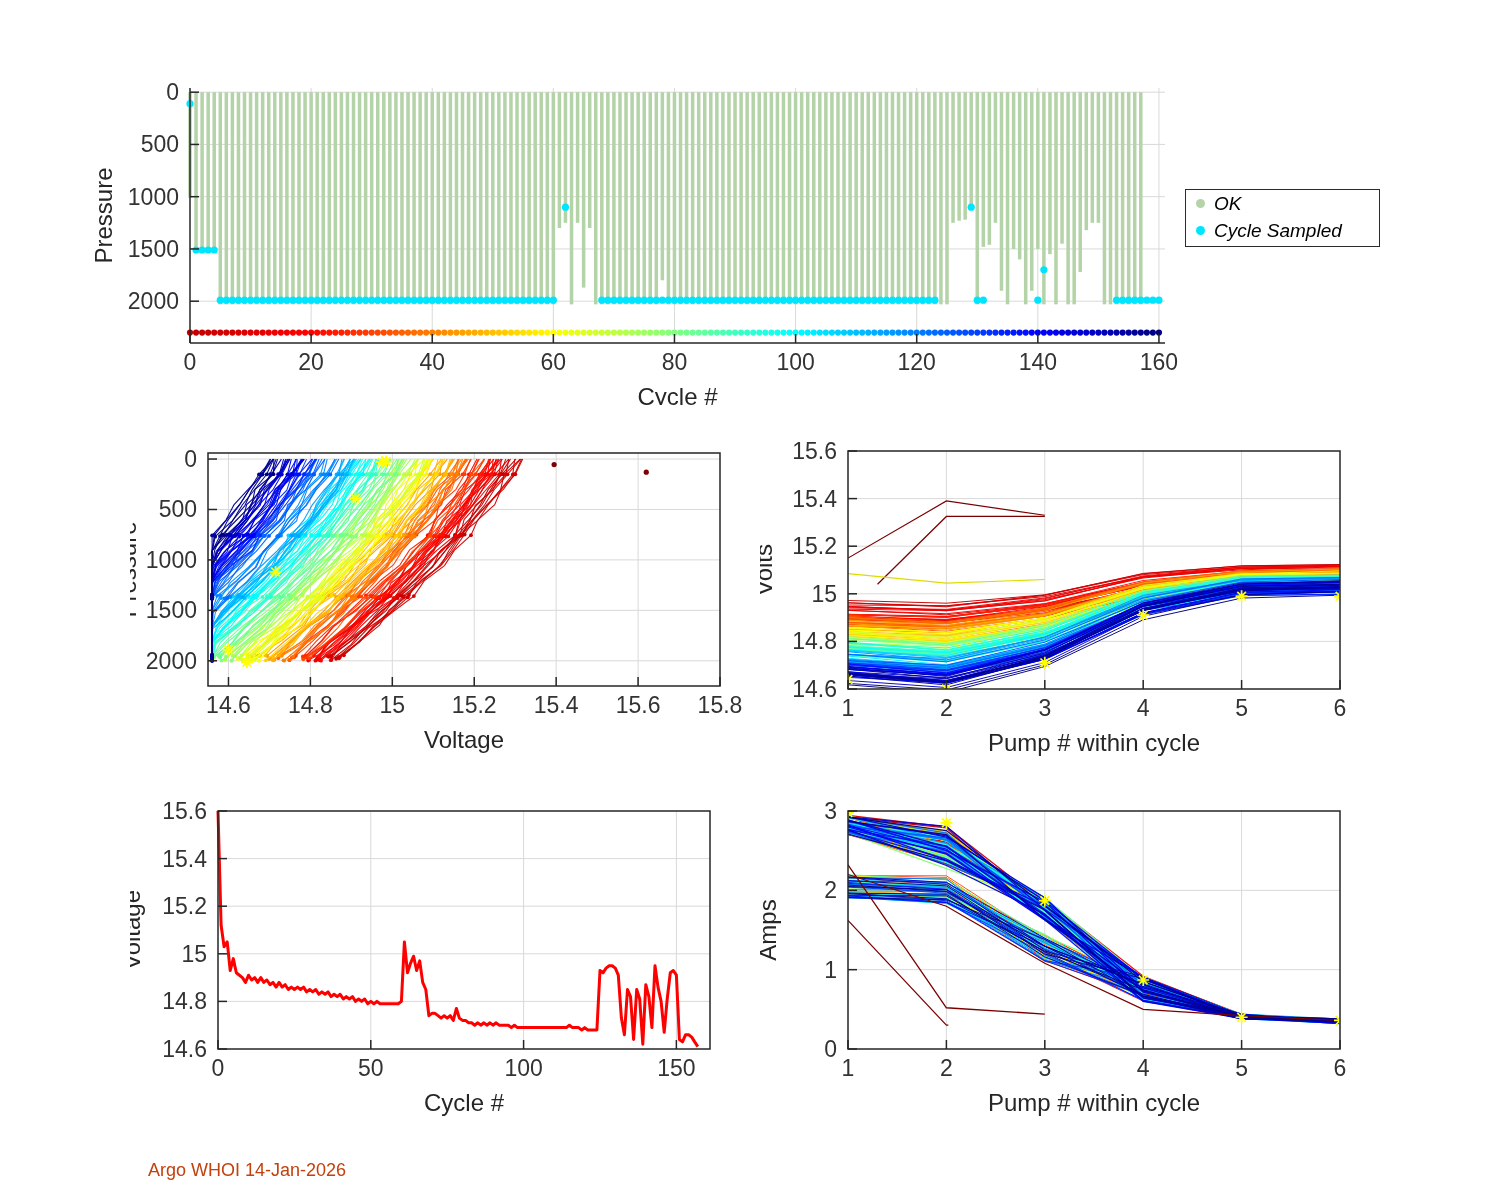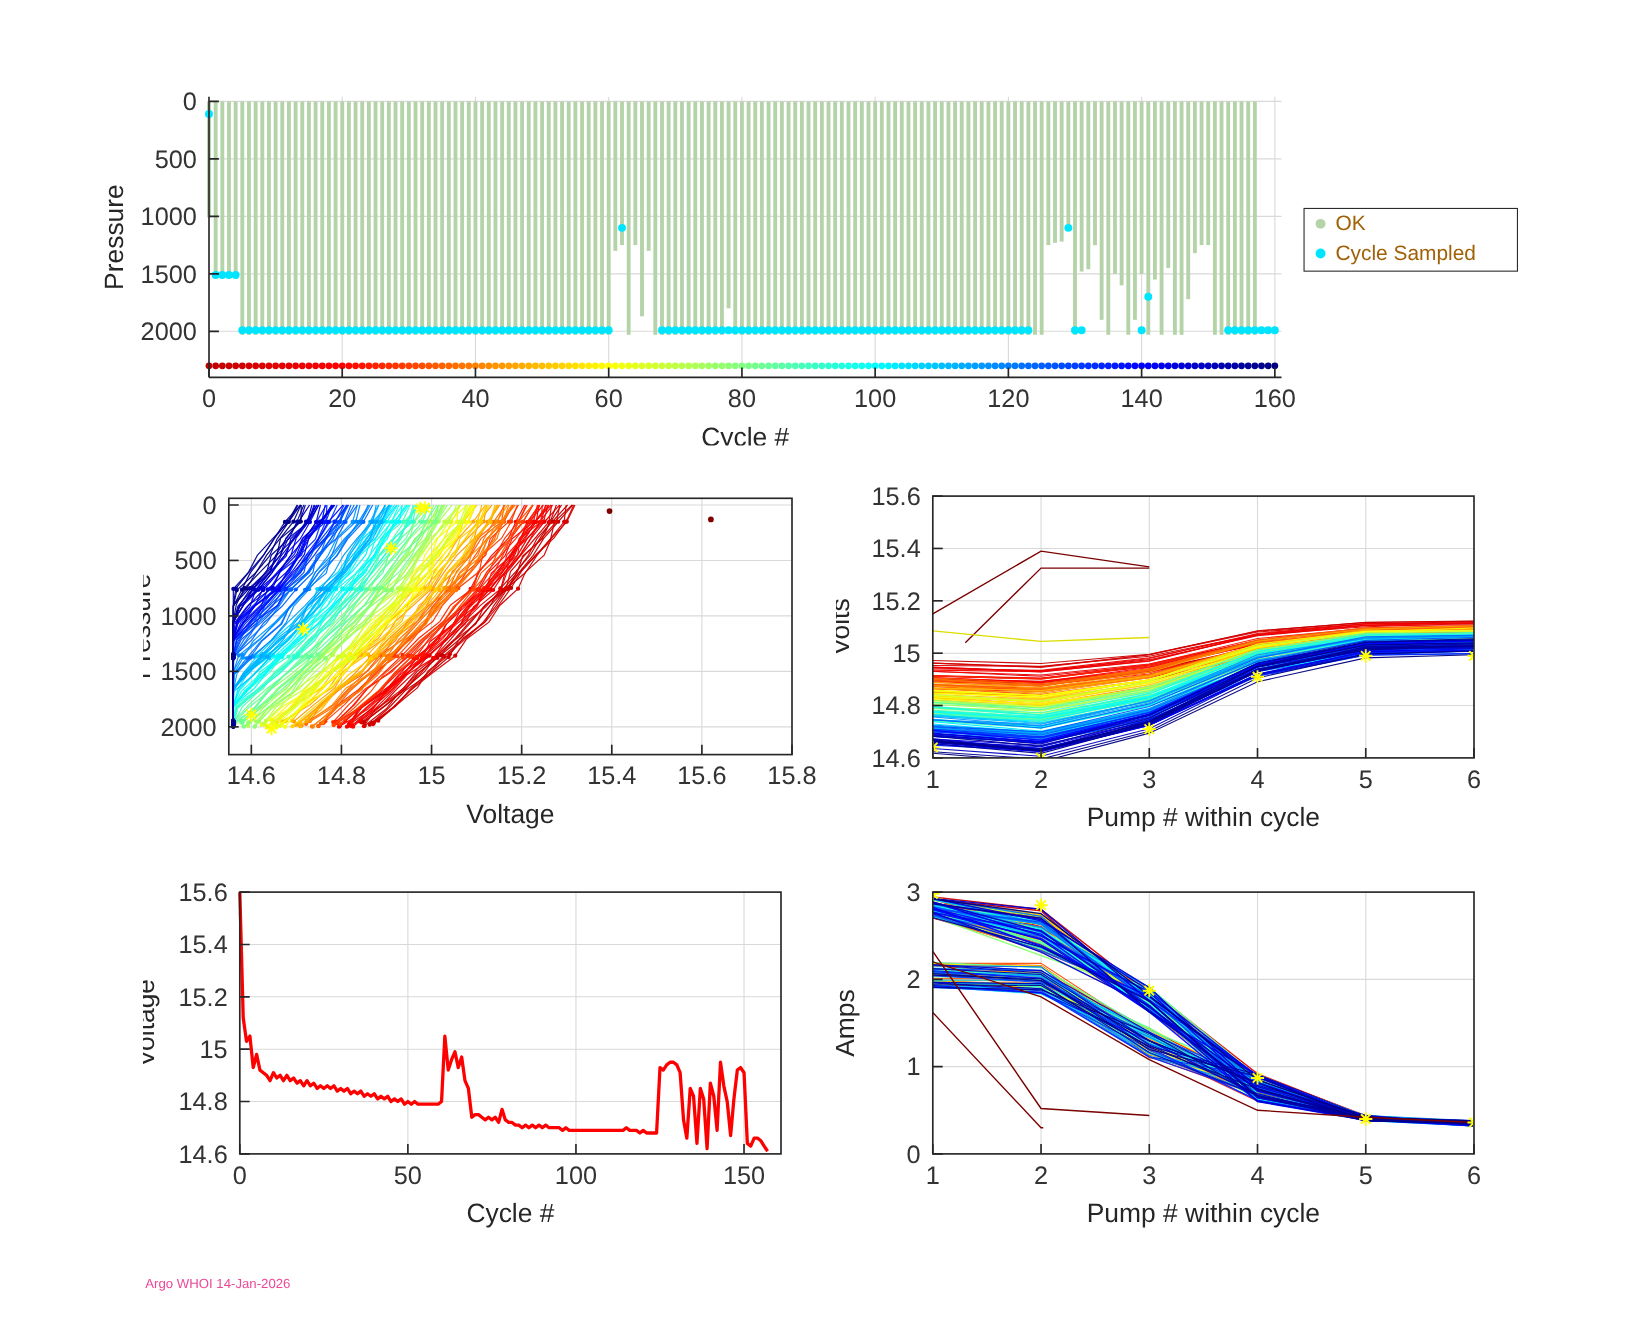--- a/index.html
+++ b/index.html
@@ -13,30 +13,30 @@
     position:absolute;width:100%;text-align:center;
     font-weight:bold;font-size:21px;color:#000;
     letter-spacing:.1px;white-space:nowrap;
   }
   .axes{position:absolute;background:#fff;}
   .axes svg{display:block;}
   .tick-x{font-size:23px;fill:#333;text-anchor:middle;}
   .tick-y{font-size:23px;fill:#333;text-anchor:end;}
   .axlabel{font-size:24px;fill:#262626;text-anchor:middle;}
   .footer{
-    position:absolute;left:132px;top:1160px;
-    font-size:12px;color:#ec4899;
+    position:absolute;left:148px;top:1160px;
+    font-size:18px;color:#c2410c;
   }
   .legendbox{
     position:absolute;border:1px solid #2b2b2b;background:#fff;
     box-sizing:border-box;
   }
   .legrow{display:flex;align-items:center;height:27px;padding-left:10px;}
   .legdot{width:9px;height:9px;border-radius:50%;margin-right:9px;flex:0 0 auto;}
-  .legtxt{font-size:19px;color:#a16207;white-space:nowrap;}
+  .legtxt{font-size:19px;color:#000000;white-space:nowrap;font-style:italic;}
 </style>
 </head>
 <body>
 
 <div class="panel" style="left:0px;top:55px;width:1250px;height:350px;">
   <div class="ptitle" style="left:0;top:0;width:1190px;">8966: suspect CTD samples</div>
   <div class="axes" style="left:0px;top:0px;width:1200px;height:350px;">
     <svg id="svg-top" width="1200" height="350">
         <g>
           <line x1="190" y1="37.18032786885246" x2="1165" y2="37.18032786885246" stroke="#d9d9d9" stroke-width="1"></line>

